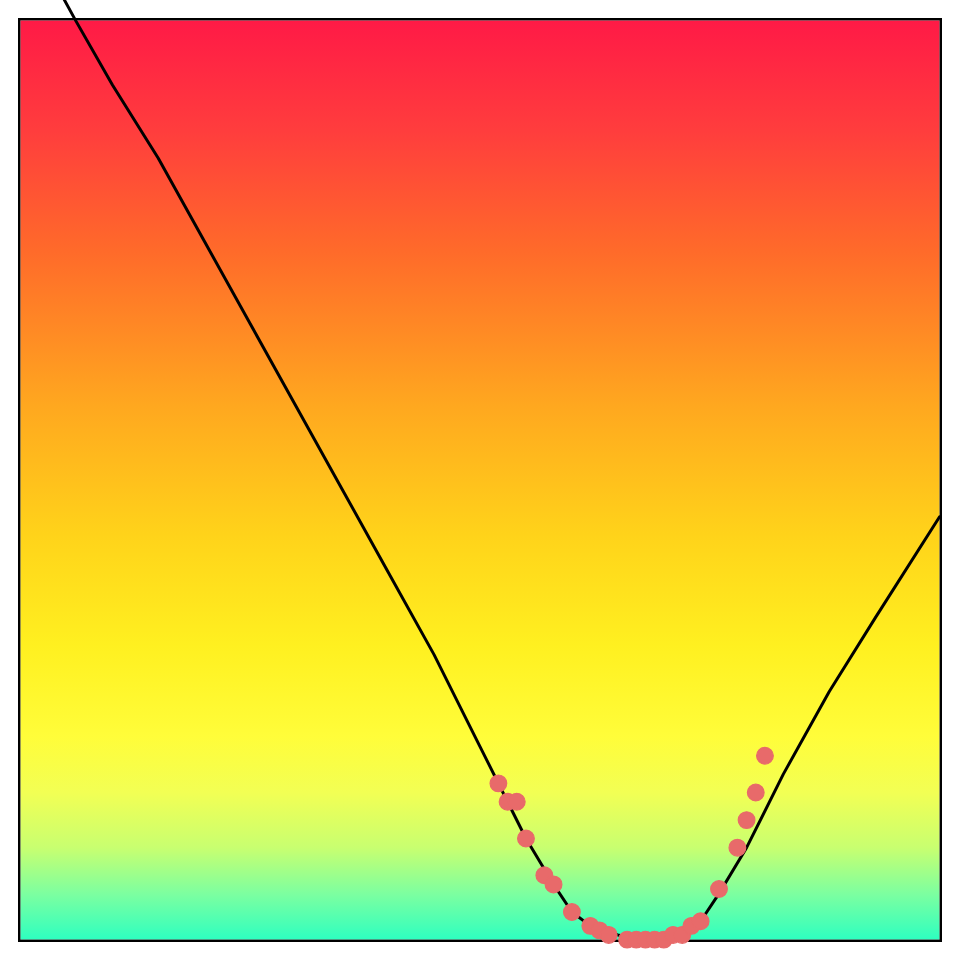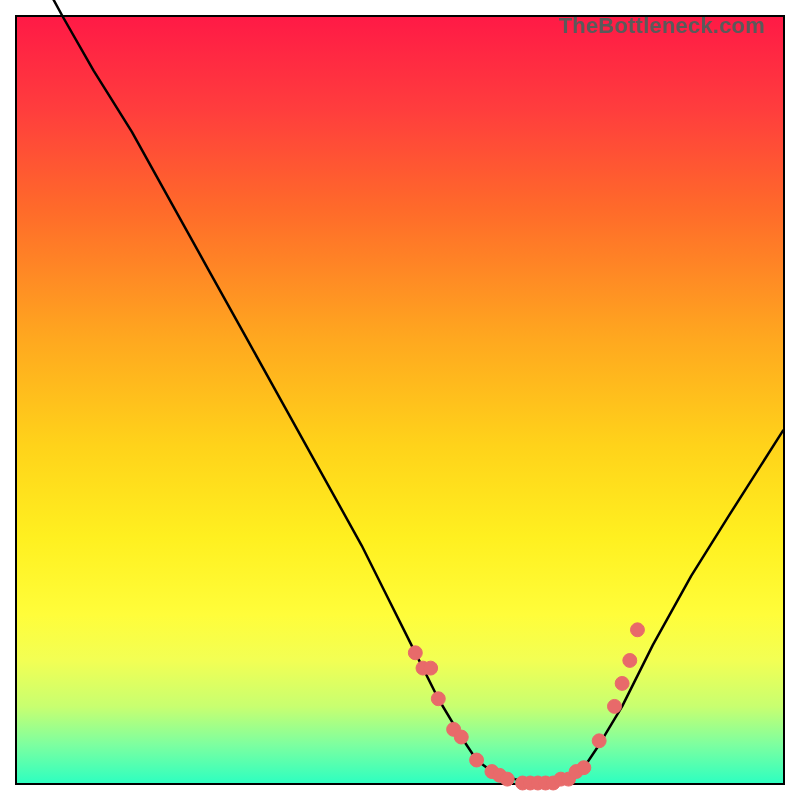--- a/index.html
+++ b/index.html
@@ -65,21 +65,20 @@
   .dot {
     fill: #e86a6a;
     stroke: #e86a6a;
   }
 </style>
 </head>
 <body>
 
 <div class="chart-container">
   <div class="plot-area">
-    <span class="watermark">TheBottleneck.com</span>
     <svg class="curve" viewBox="0 0 770 770" preserveAspectRatio="none">
       <g>
         <path id="main-curve" d="M0.0 -84.7 L46.2 0.0 L77.0 53.9 L115.5 115.5 L154.0 184.8 L192.5 254.1 L231.0 323.4 L269.5 392.7 L308.0 462.0 L346.5 531.3 L369.6 577.5 L385.0 608.3 L408.1 654.5 L423.5 685.3 L446.6 723.8 L462.0 746.9 L477.4 758.5 L500.5 766.1 L515.9 770.0 L539.0 770.0 L554.4 766.1 L569.8 754.6 L585.2 731.5 L608.3 693.0 L639.1 631.4 L677.6 562.1 L716.1 500.5 L770.0 415.8"></path>
       </g>
       <g id="dots-layer">
           <circle cx="400.4" cy="639.1" r="7" class="dot"></circle>
           <circle cx="408.1" cy="654.5" r="7" class="dot"></circle>
           <circle cx="415.8" cy="654.5" r="7" class="dot"></circle>
           <circle cx="423.5" cy="685.3" r="7" class="dot"></circle>
           <circle cx="438.9" cy="716.1" r="7" class="dot"></circle>

